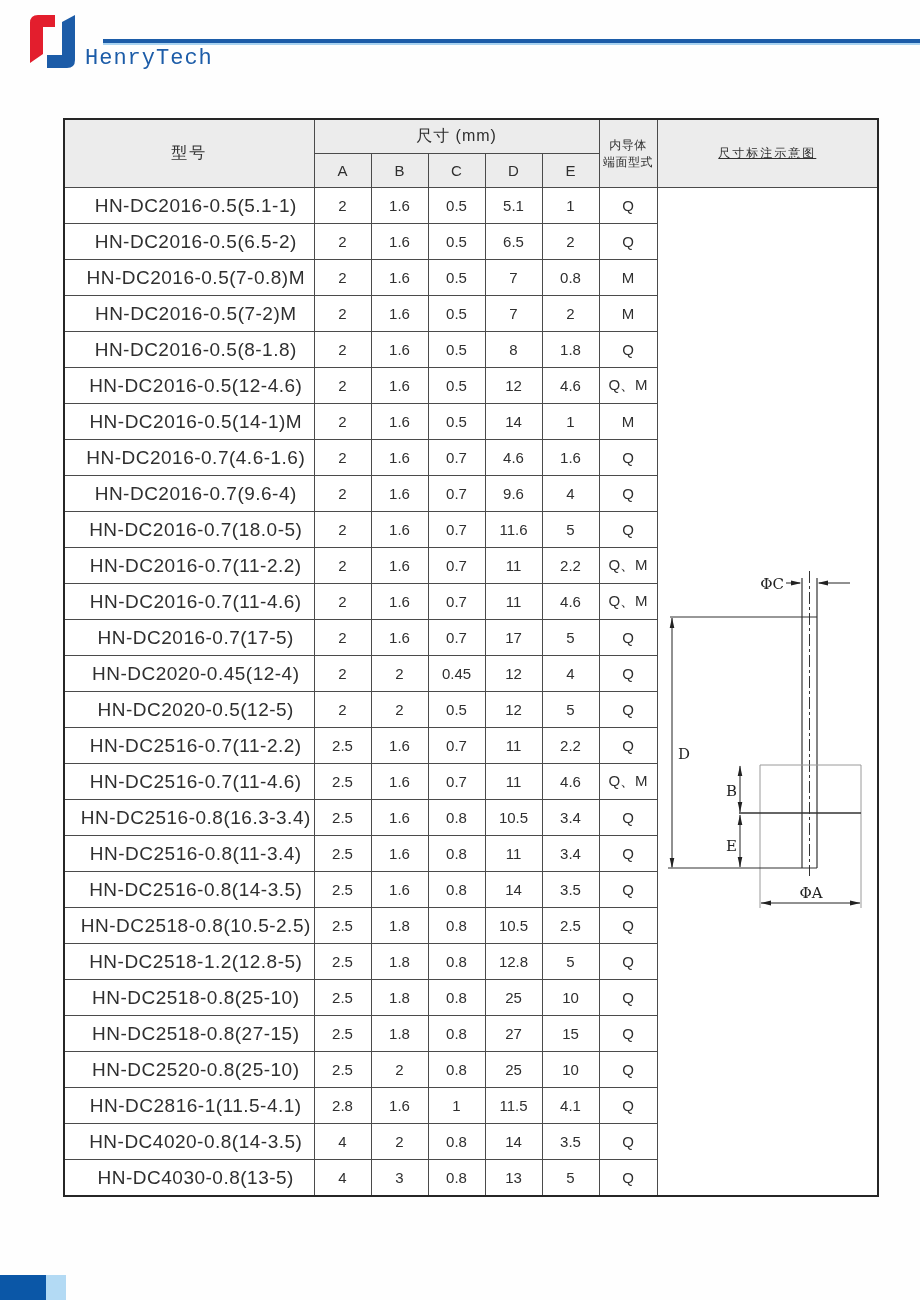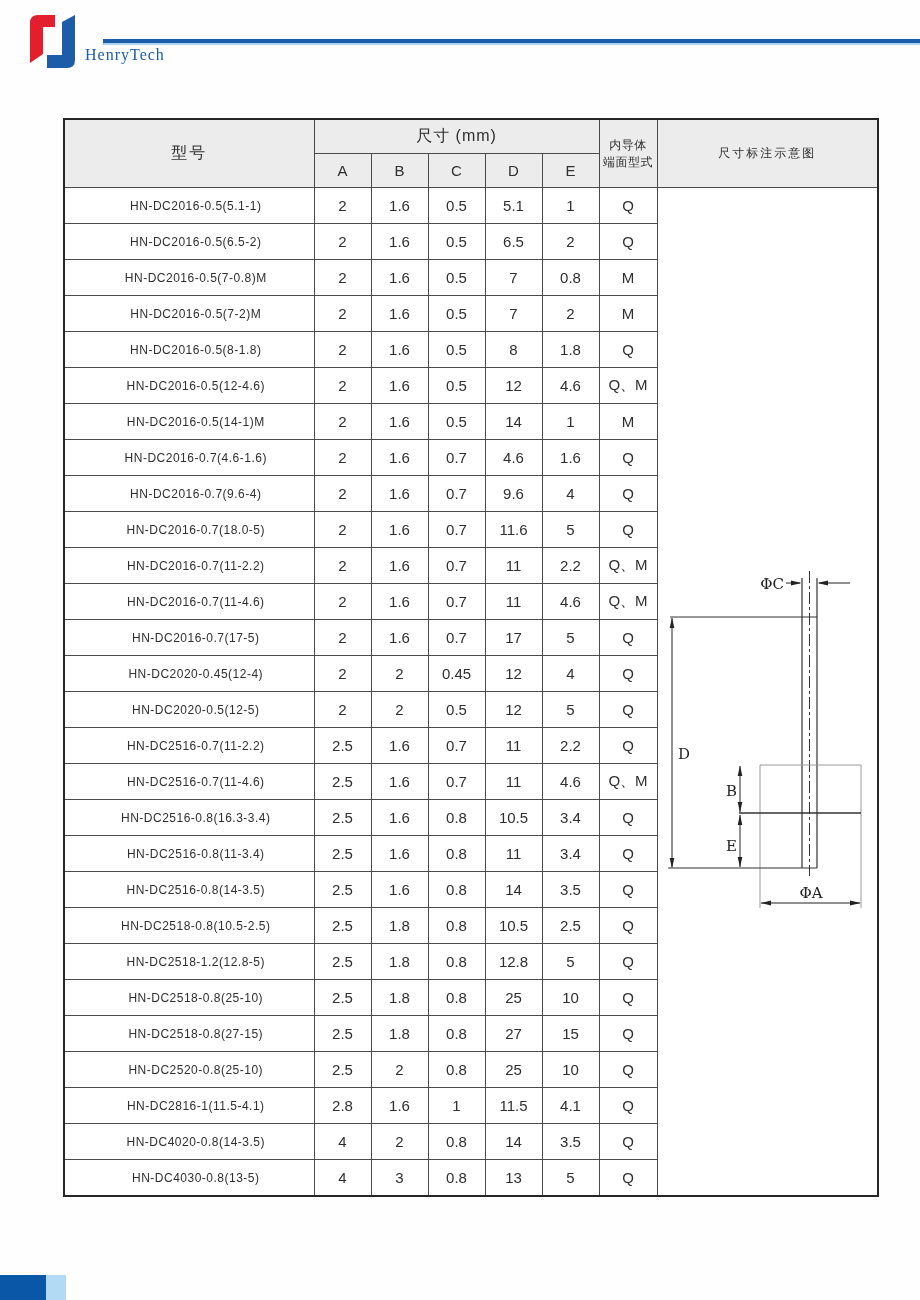--- a/index.html
+++ b/index.html
@@ -3,43 +3,43 @@
 <meta charset="utf-8">
 <style>
   html,body{margin:0;padding:0;}
   body{
     width:920px;height:1300px;position:relative;background:#fefefe;
     font-family:"Liberation Sans",sans-serif;color:#2f2f2f;overflow:hidden;
   }
   
   .logo-mark{position:absolute;left:26px;top:12px;width:56px;height:62px;}
   .brand-text{
-    position:absolute;left:85px;top:46px;font-family:Liberation Serif, serif;
-    font-size:16px;color:#2a5d9f;letter-spacing:1px;
+    position:absolute;left:85px;top:46px;font-family:Liberation Mono, monospace;
+    font-size:22px;color:#2a5d9f;letter-spacing:1px;
   }
   .rule-dark{position:absolute;left:103px;top:39px;right:0;height:4px;}
   .rule-light{position:absolute;left:103px;top:43px;right:0;height:2px;}
   
   table.spec{
     position:absolute;left:63px;top:118px;width:814px;
     border-collapse:collapse;table-layout:fixed;
     border:2px solid #262626;
   }
   table.spec th,table.spec td{
     border:1px solid #4b4b4b;text-align:center;vertical-align:middle;
     padding:0;overflow:hidden;white-space:nowrap;
   }
   table.spec thead th{background:#ececec;font-weight:normal;height:33px;}
   th.h-model{font-size:16px;letter-spacing:2px;margin-left:8px;}
   th.h-size{font-size:16px;letter-spacing:1px;}
   th.h-dim{font-size:15px;}
   th.h-face{font-size:12px;line-height:1.35;letter-spacing:0.5px;white-space:normal;}
-  th.h-diagram{font-size:12px;letter-spacing:2px;}
+  th.h-diagram{font-size:12px;letter-spacing:2px;text-decoration:underline;}
   table.spec tbody td{height:35px;font-size:15px;background:#ffffff;}
-  table.spec tbody td.model{font-size:12px;letter-spacing:0.5px;padding-left:13px;}
+  table.spec tbody td.model{font-size:19px;letter-spacing:0.5px;padding-left:13px;}
   td.diagram-cell{vertical-align:top;padding:0;}
   .diagram-wrap{width:219px;height:787px;position:relative;}
   .dim-text{font-family:"DejaVu Serif",serif;font-size:15px;fill:#222;}
   
   .foot-dark{position:absolute;left:0;top:1275px;width:46px;height:25px;}
   .foot-light{position:absolute;left:46px;top:1275px;width:20px;height:25px;}
   .page-num{position:absolute;left:72px;top:1307px;font-size:27px;color:#3a3a3a;}
 </style>
 </head>
 <body>

